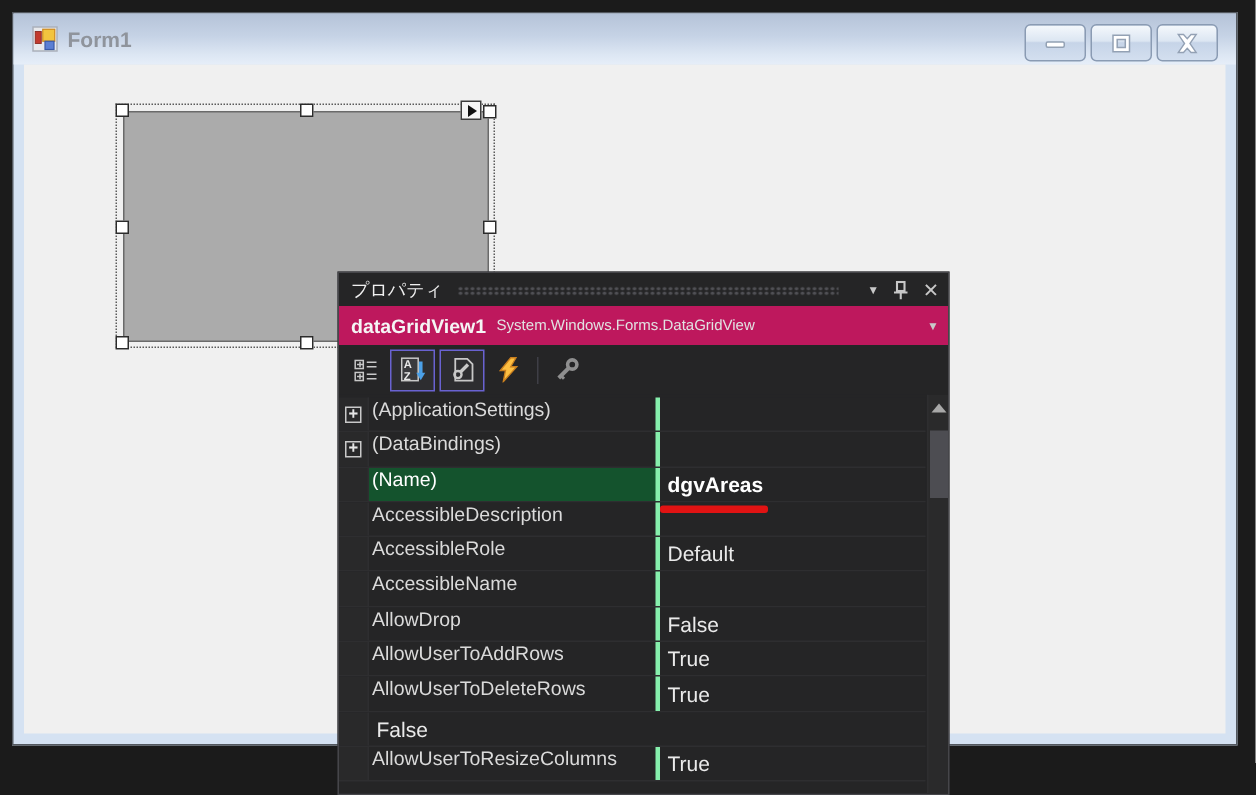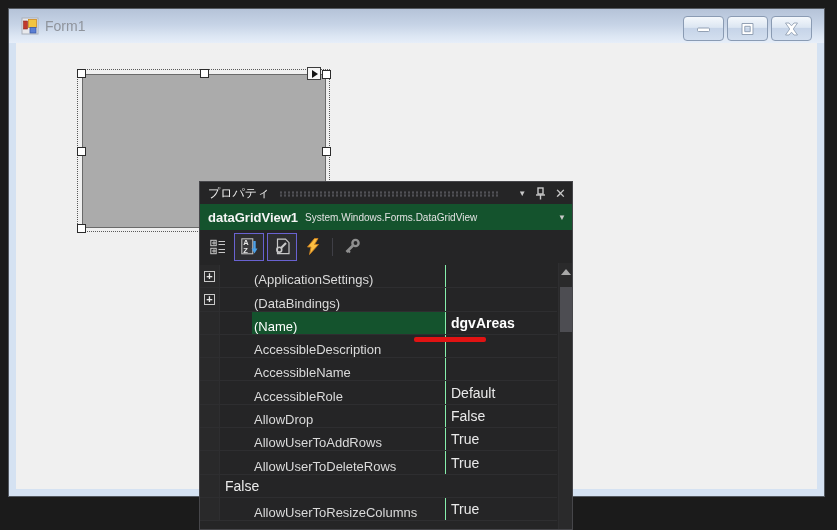--- a/index.html
+++ b/index.html
@@ -11,21 +11,21 @@
   .form-window {
     position:absolute; left:8px; top:8px; width:817px; height:489px;
     background:#d5e2f2; border:1px solid #53585f;
   }
   .titlebar {
     position:absolute; left:0; top:0; right:0; height:34px;
     background:linear-gradient(180deg,#b5c3d8 0%,#c6d3e6 45%,#dce6f3 80%,#e6eef9 100%);
     display:flex; align-items:center;
   }
   .titlebar .app-icon { width:18px; height:18px; margin-left:12px; }
-  .titlebar .title-text { margin-left:6px; color:#8f949c; font-size:14px; }
+  .titlebar .title-text { margin-left:6px; color:#8f949c; font-size:14px;font-weight:bold; }
   .win-buttons { position:absolute; right:12px; top:7px; display:flex; gap:3px; }
   .win-btn {
     width:41px; height:25px; border:1px solid #8a9bb3; border-radius:4px;
     background:linear-gradient(180deg,#f4f8fc 0%,#dce6f2 45%,#c6d4e8 50%,#d3dfef 100%);
     display:flex; align-items:center; justify-content:center;
   }
   .client-area {
     position:absolute; left:7px; right:7px; top:34px; bottom:7px;
     background:#f0f0f0;
   }
@@ -48,53 +48,53 @@
     background:#f5f5f5; border:1px solid #3c3c3c; z-index:4;
     display:flex; align-items:center; justify-content:center;
   }
   .smart-tag .tri {
     width:0; height:0; border-left:6px solid #111; border-top:4px solid transparent;
     border-bottom:4px solid transparent; margin-left:2px;
   }
 
   
   .props-panel {
-    position:absolute; left:199px; top:181px; width:374px; height:349px;
+    position:absolute; left:225px; top:181px; width:408px; height:349px;
     background:#252526; border:1px solid #46464a; z-index:10; color:#dcdcdc;
   }
   .p-header { position:absolute; left:0; top:0; right:0; height:22px; display:flex; align-items:center; padding:0 6px 0 8px; }
   .p-title { font-size:12px; color:#f0f0f0; white-space:nowrap; }
   .p-grip {
     flex:1; height:6px; margin:2px 10px 0 10px;
     background-image:radial-gradient(circle,#505055 1px,transparent 1.3px);
     background-size:4px 3px;
   }
   .p-hicon { color:#c8c8c8; margin-left:9px; display:flex; align-items:center; }
   .p-hicon.caret { font-size:8px; }
   .p-hicon.close { font-size:13px; }
 
-  .p-combo { position:absolute; left:0; top:22px; right:0; height:26px; background:#14532d; display:flex; align-items:center; padding-left:8px; }
+  .p-combo { position:absolute; left:0; top:22px; right:0; height:26px; background:#be185d; display:flex; align-items:center; padding-left:8px; }
   .p-combo .obj-name { font-weight:bold; font-size:13px; color:#f5f5f5; }
   .p-combo .obj-type { font-size:10px; color:#e2e2e2; margin-left:7px; }
   .p-combo .combo-caret { position:absolute; right:6px; font-size:8px; color:#c8c8c8; }
 
   .p-toolbar { position:absolute; left:0; top:48px; right:0; height:33px; display:flex; align-items:center; padding-left:5px; }
   .tb-btn { width:26px; height:26px; display:flex; align-items:center; justify-content:center; margin-right:3px; border:1px solid transparent; }
   .tb-btn.active { border-color:#6962d1; background:#2d2d30; width:30px; height:28px; }
   .tb-sep { width:1px; height:18px; background:#3f3f46; margin:0 6px 0 3px; }
 
   .p-grid { position:absolute; left:0; top:81px; right:0; bottom:0; background:#252526; overflow:hidden; }
   .rows-host { position:absolute; left:0; top:2px; right:15px; }
   .prop-row { display:flex; height:23.3px; border-bottom:1px solid #2e2e30; background:#252526; }
   .cell-margin { width:20px; border-right:1px solid #2e2e30; display:flex; align-items:center; justify-content:center; background:#29292a; }
   .expand-box {
     width:11px; height:11px; border:1px solid #c9c9c9; color:#e6e6e6;
     font-size:11px; line-height:9px; text-align:center; font-weight:bold;
   }
-  .cell-name { width:194px; border-right:1px solid #86efac; display:flex; align-items:flex-end; padding-left:2px; font-size:13px; color:#dadada; white-space:nowrap; overflow:hidden;margin-left:32px; }
+  .cell-name { width:194px; border-right:3px solid #86efac; display:flex; align-items:flex-start; padding-left:2px; font-size:13px; color:#dadada; white-space:nowrap; overflow:hidden; }
   .cell-value { flex:1; display:flex; align-items:center; padding-left:5px; font-size:14px; color:#eaeaea; white-space:nowrap; overflow:hidden; }
   .prop-row.selected .cell-name { background:#14532d; color:#ffffff; }
   .cell-value.bold { font-weight:bold; color:#ffffff; }
 
   .annotation-underline {
     position:absolute; left:214px; top:155px; width:72px; height:4.5px;
     background:#e11313; border-radius:2px; z-index:12;
   }
 
   .p-scrollbar { position:absolute; right:0; top:0; bottom:0; width:14px; background:#2a2a2b; border-left:1px solid #2e2e30; }
@@ -263,35 +263,35 @@
             </div>
     <div class="cell-value">
               <span></span>
             </div>
   </div>
           <div class="prop-row">
     <div class="cell-margin">
       <span class="expand-box" style="visibility: hidden;">+</span>
     </div>
     <div class="cell-name">
+              <span>AccessibleRole</span>
+            </div>
+    <div class="cell-value">
+              <span>Default</span>
+            </div>
+  </div>
+          <div class="prop-row">
+    <div class="cell-margin">
+      <span class="expand-box" style="visibility: hidden;">+</span>
+    </div>
+    <div class="cell-name">
               <span>AccessibleName</span>
             </div>
     <div class="cell-value">
               <span></span>
-            </div>
-  </div>
-          <div class="prop-row">
-    <div class="cell-margin">
-      <span class="expand-box" style="visibility: hidden;">+</span>
-    </div>
-    <div class="cell-name">
-              <span>AccessibleRole</span>
-            </div>
-    <div class="cell-value">
-              <span>Default</span>
             </div>
   </div>
           <div class="prop-row">
     <div class="cell-margin">
       <span class="expand-box" style="visibility: hidden;">+</span>
     </div>
     <div class="cell-name">
               <span>AllowDrop</span>
             </div>
     <div class="cell-value">

